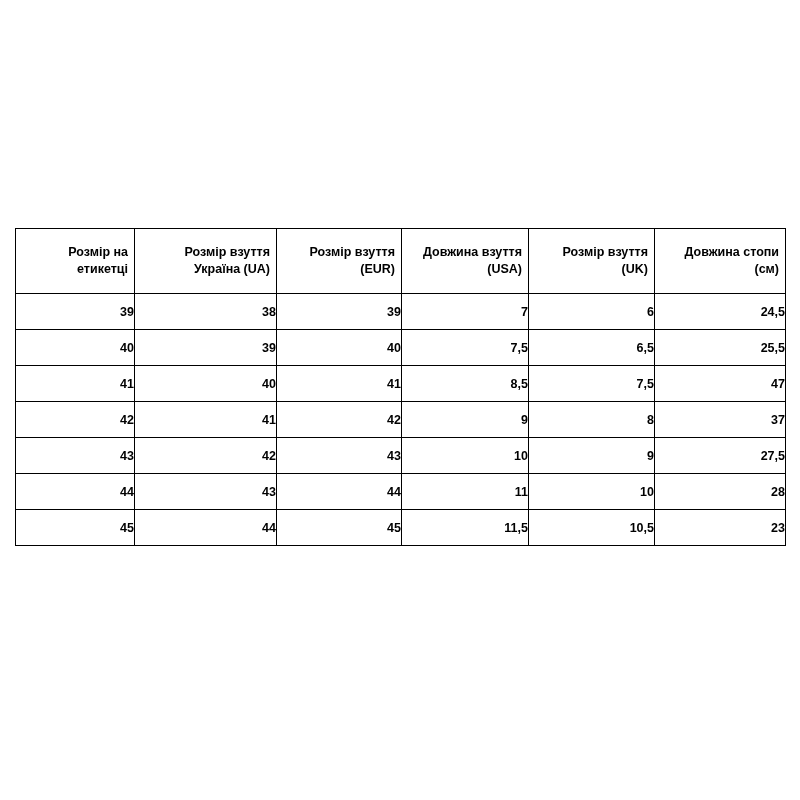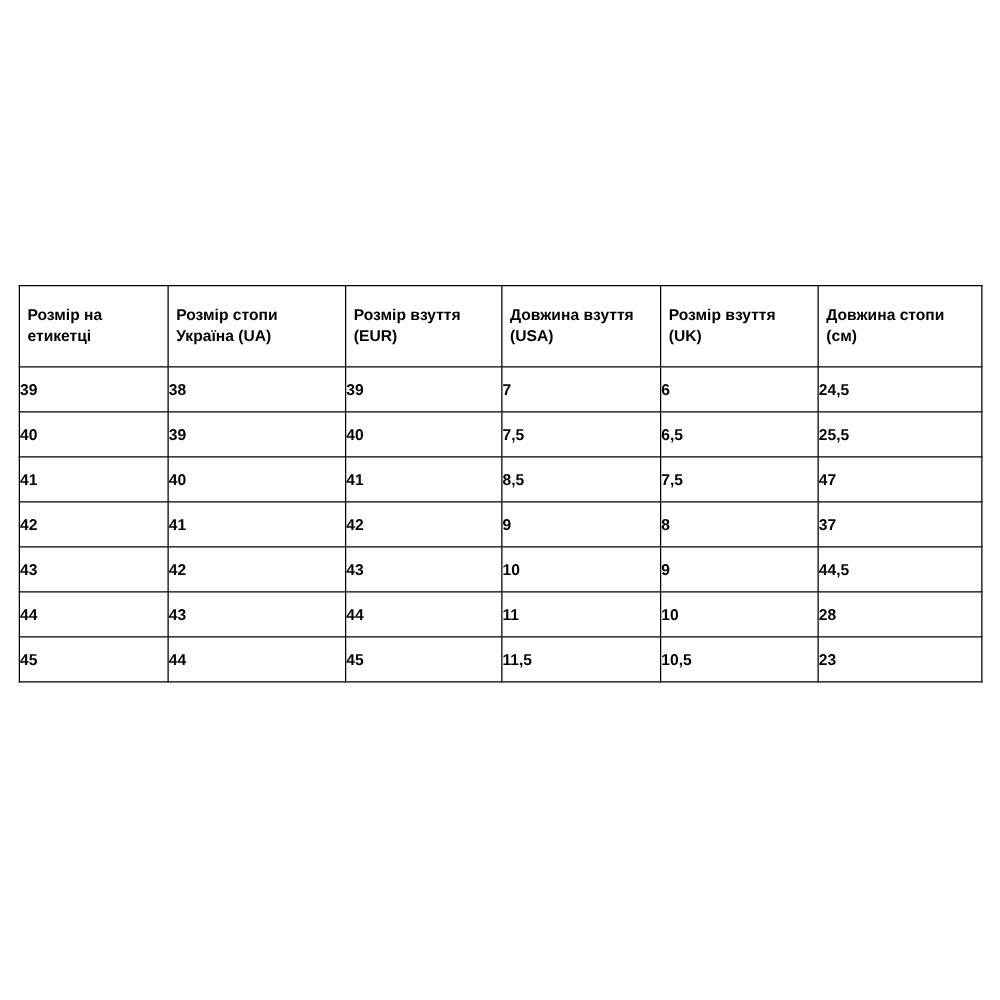--- a/index.html
+++ b/index.html
@@ -23,21 +23,21 @@
     width: 770px;
   }
   table.size-table {
     border-collapse: collapse;
     width: 770px;
     table-layout: fixed;
   }
   table.size-table th,
   table.size-table td {
     border: 1px solid #000000;
-    text-align: left;
+    text-align: right;
     vertical-align: middle;
     color: #000000;
     padding: 0;
   }
   table.size-table thead th {
     height: 56px;
     font-size: 12.5px;
     font-weight: bold;
     line-height: 1.35;
     padding: 4px 6px;
@@ -67,21 +67,21 @@
         <col class="c0">
           <col class="c1">
           <col class="c2">
           <col class="c3">
           <col class="c4">
           <col class="c5">
       </colgroup>
       <thead>
         <tr>
           <th>Розмір на етикетці</th>
-          <th>Розмір стопи Україна (UA)</th>
+          <th>Розмір взуття Україна (UA)</th>
           <th>Розмір взуття (EUR)</th>
           <th>Довжина взуття (USA)</th>
           <th>Розмір взуття (UK)</th>
           <th>Довжина стопи (см)</th>
         </tr>
       </thead>
       <tbody>
         <tr>
           <td class="label-col">39</td>
           <td>38</td>
@@ -113,21 +113,21 @@
           <td>9</td>
           <td>8</td>
           <td>37</td>
         </tr>
         <tr>
           <td class="label-col">43</td>
           <td>42</td>
           <td>43</td>
           <td>10</td>
           <td>9</td>
-          <td>44,5</td>
+          <td>27,5</td>
         </tr>
         <tr>
           <td class="label-col">44</td>
           <td>43</td>
           <td>44</td>
           <td>11</td>
           <td>10</td>
           <td>28</td>
         </tr>
         <tr>

